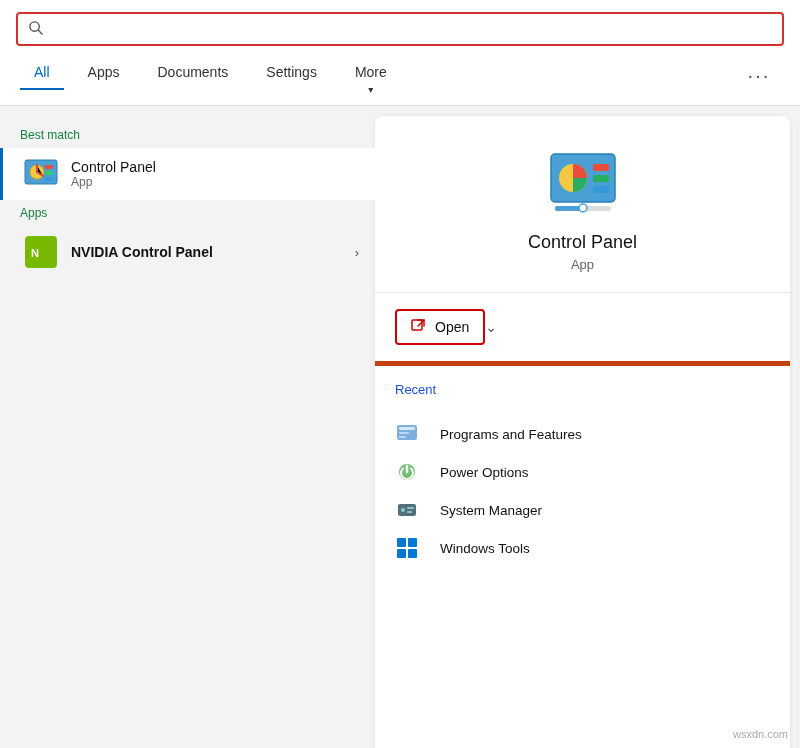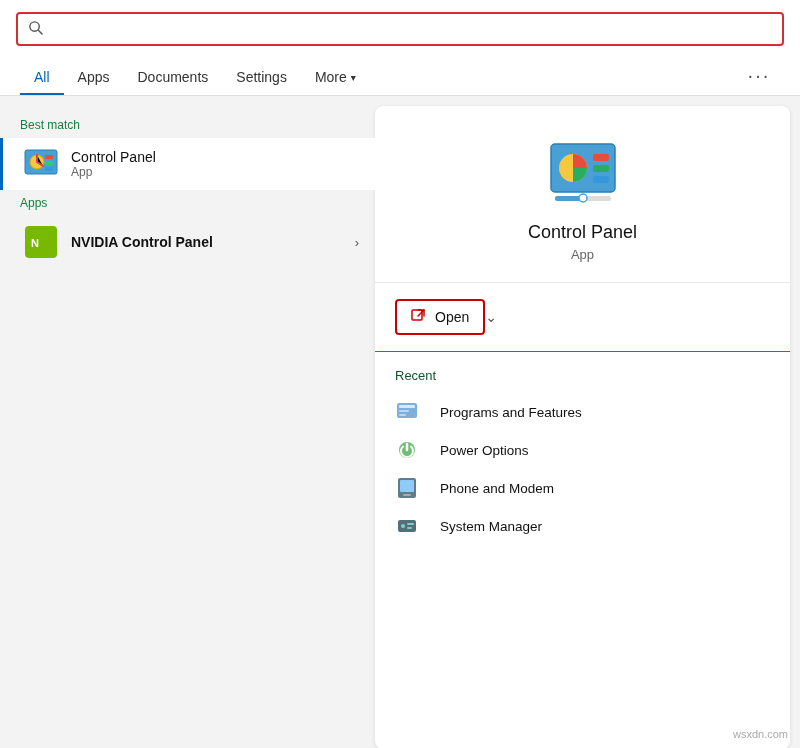--- a/index.html
+++ b/index.html
@@ -38,22 +38,22 @@
       outline: none;
       font-size: 14px;
       color: #222;
       width: 100%;
       font-family: 'Segoe UI', Arial, sans-serif;
       background: transparent;
     }
 
     .tabs {
       display: flex;
-      align-items: flex-end;
-      gap: 0;
+      align-items: flex-start;
+      gap: 10px;
       padding: 0 4px;
     }
 
     .tab {
       padding: 8px 14px;
       font-size: 14px;
       color: #333;
       cursor: pointer;
       border-bottom: 2px solid transparent;
       user-select: none;
@@ -62,20 +62,21 @@
     .tab.active {
       color: #0067c0;
       border-bottom: 2px solid #0067c0;
       font-weight: 500;
     }
 
     .tab.more {
       display: flex;
       align-items: center;
       gap: 4px;
+      flex-direction: column;
     }
 
     .tabs-spacer {
       flex: 1;
     }
 
     .tabs-dots {
       font-size: 20px;
       color: #555;
       padding: 8px 10px;
@@ -198,21 +199,21 @@
       margin-bottom: 4px;
     }
 
     .right-panel-top .app-type {
       font-size: 13px;
       color: #666;
     }
 
     .open-section {
       padding: 16px 20px;
-      border-bottom: 1px solid #c2410c;
+      border-bottom: 5px solid #c2410c;
       display: flex;
       align-items: center;
     }
 
     .open-btn {
       display: flex;
       align-items: center;
       gap: 8px;
       border: 2px solid #c00;
       border-radius: 4px;
@@ -234,22 +235,22 @@
       font-size: 14px;
       cursor: pointer;
     }
 
     .recent-section {
       padding: 16px 20px;
     }
 
     .recent-title {
       font-size: 13px;
-      color: #14532d;
-      margin-bottom: 10px;
+      color: #1d4ed8;
+      margin-bottom: 18px;
       font-weight: 400;
     }
 
     .recent-item {
       display: flex;
       align-items: center;
       padding: 7px 0;
       cursor: pointer;
       gap: 21px;
     }
@@ -407,44 +408,45 @@
         <div class="r-icon">
           <svg width="22" height="22" viewBox="0 0 22 22">
             <circle cx="11" cy="11" r="8" fill="#4caf50" opacity="0.8"></circle>
             <path d="M11 5 L11 11" stroke="white" stroke-width="2.5" stroke-linecap="round"></path>
             <path d="M7 7.5 A6 6 0 1 0 15 7.5" fill="none" stroke="white" stroke-width="2" stroke-linecap="round"></path>
           </svg>
         </div>
         <span class="r-label">Power Options</span>
       </div>
 
-      <div class="recent-item">
-        <div class="r-icon">
-          <svg width="22" height="22" viewBox="0 0 22 22">
-            <rect x="2" y="1" width="18" height="20" rx="2" fill="#607d8b"></rect>
-            <rect x="4" y="3" width="14" height="12" rx="1" fill="#90caf9"></rect>
-            <rect x="7" y="17" width="8" height="2" rx="1" fill="#aaa"></rect>
-          </svg>
-        </div>
-        <span class="r-label">Phone and Modem</span>
-      </div>
 
 
 
 
       <div class="recent-item">
         <div class="r-icon">
           <svg width="22" height="22" viewBox="0 0 22 22">
             <rect x="2" y="5" width="18" height="12" rx="2" fill="#546e7a"></rect>
             <circle cx="7" cy="11" r="2" fill="#80cbc4"></circle>
             <rect x="11" y="8" width="7" height="2" rx="1" fill="#80cbc4"></rect>
             <rect x="11" y="12" width="5" height="2" rx="1" fill="#80cbc4"></rect>
           </svg>
         </div>
         <span class="r-label">System Manager</span>
       </div>
 
+      <div class="recent-item">
+        <div class="r-icon">
+          <svg width="22" height="22" viewBox="0 0 22 22">
+            <rect x="1" y="1" width="9" height="9" rx="1" fill="#0078d4"></rect>
+            <rect x="12" y="1" width="9" height="9" rx="1" fill="#0078d4"></rect>
+            <rect x="1" y="12" width="9" height="9" rx="1" fill="#0078d4"></rect>
+            <rect x="12" y="12" width="9" height="9" rx="1" fill="#0078d4"></rect>
+          </svg>
+        </div>
+        <span class="r-label">Windows Tools</span>
+      </div>
 
     </div>
   </div>
 </div>
 
 <div class="watermark">wsxdn.com</div>
 
 </body></html>

